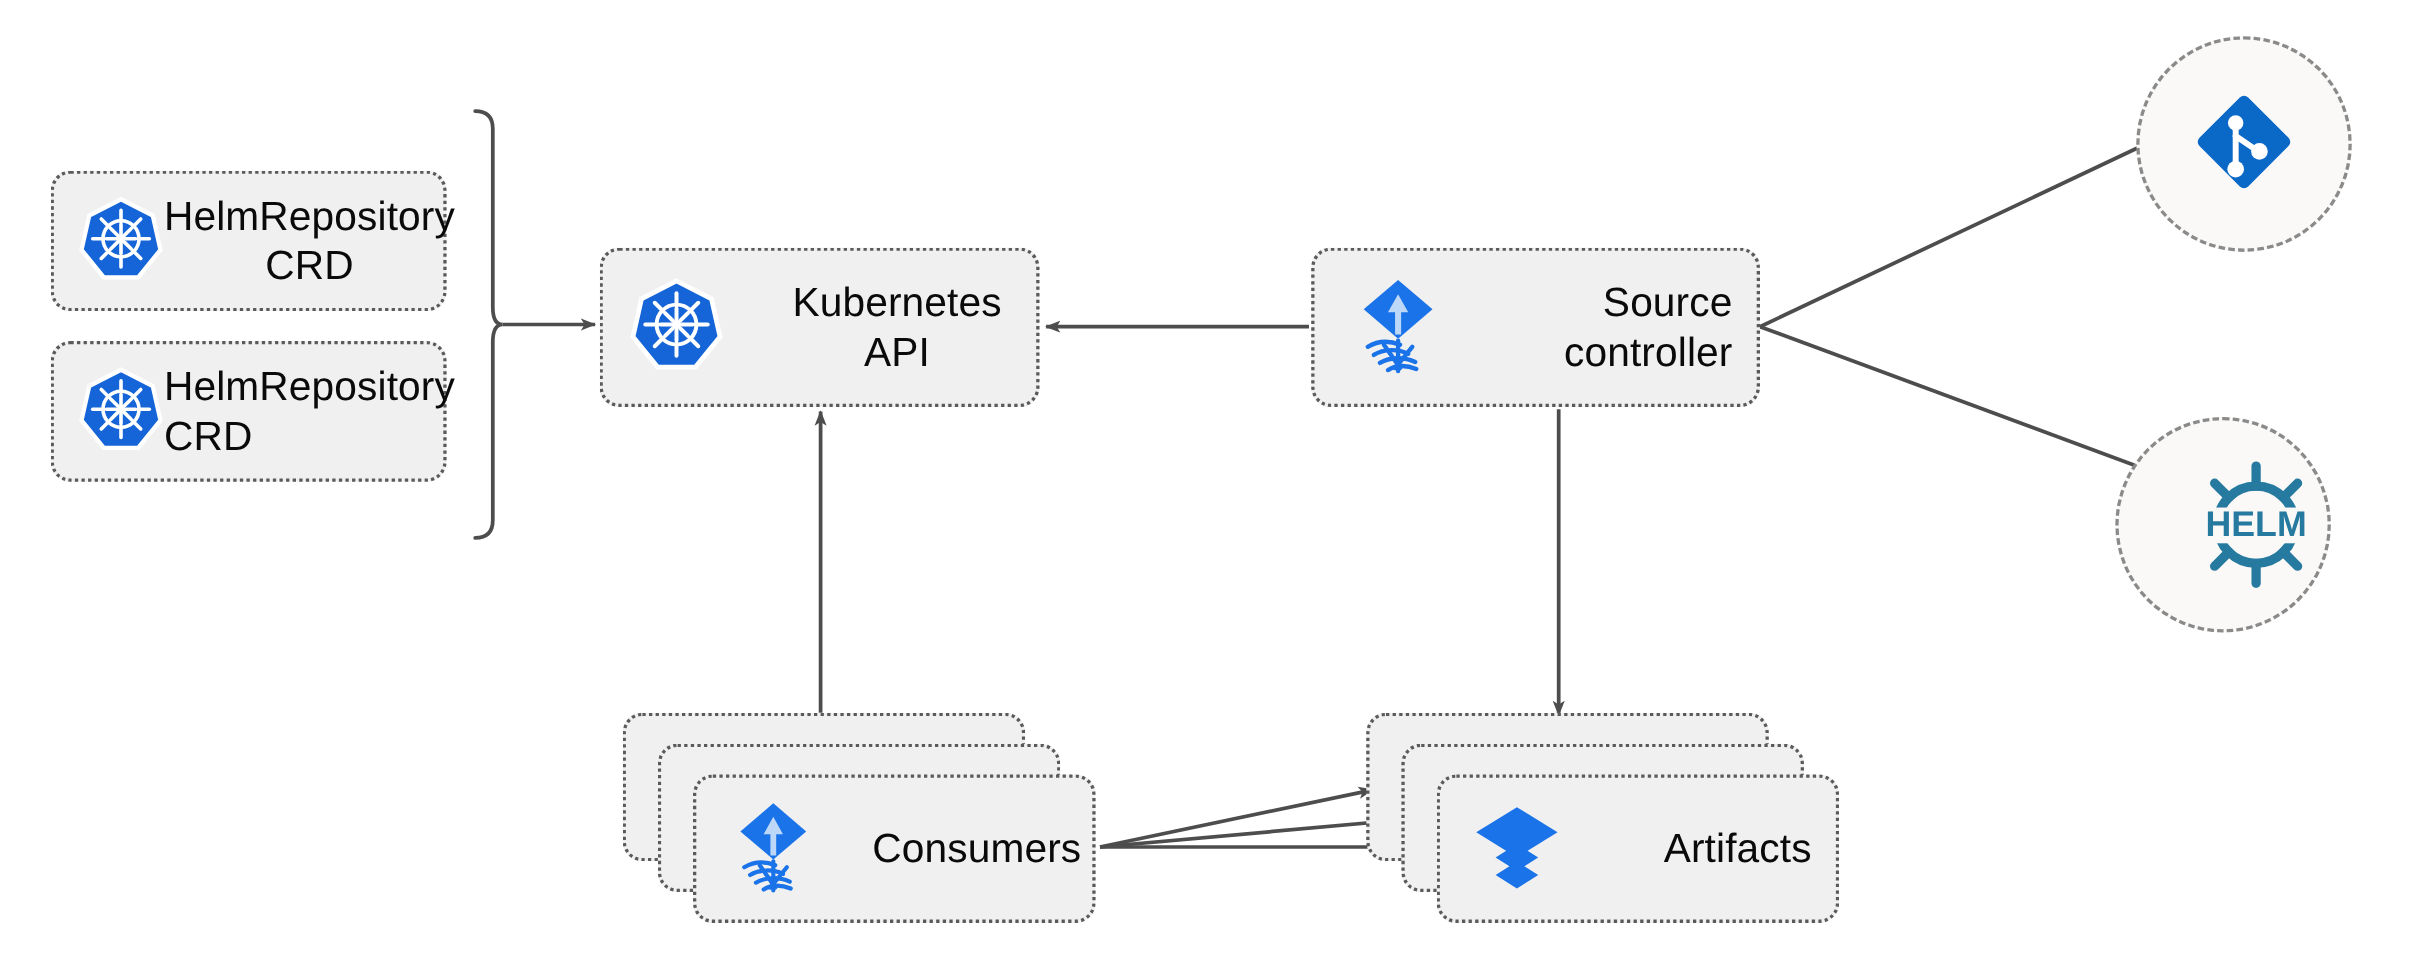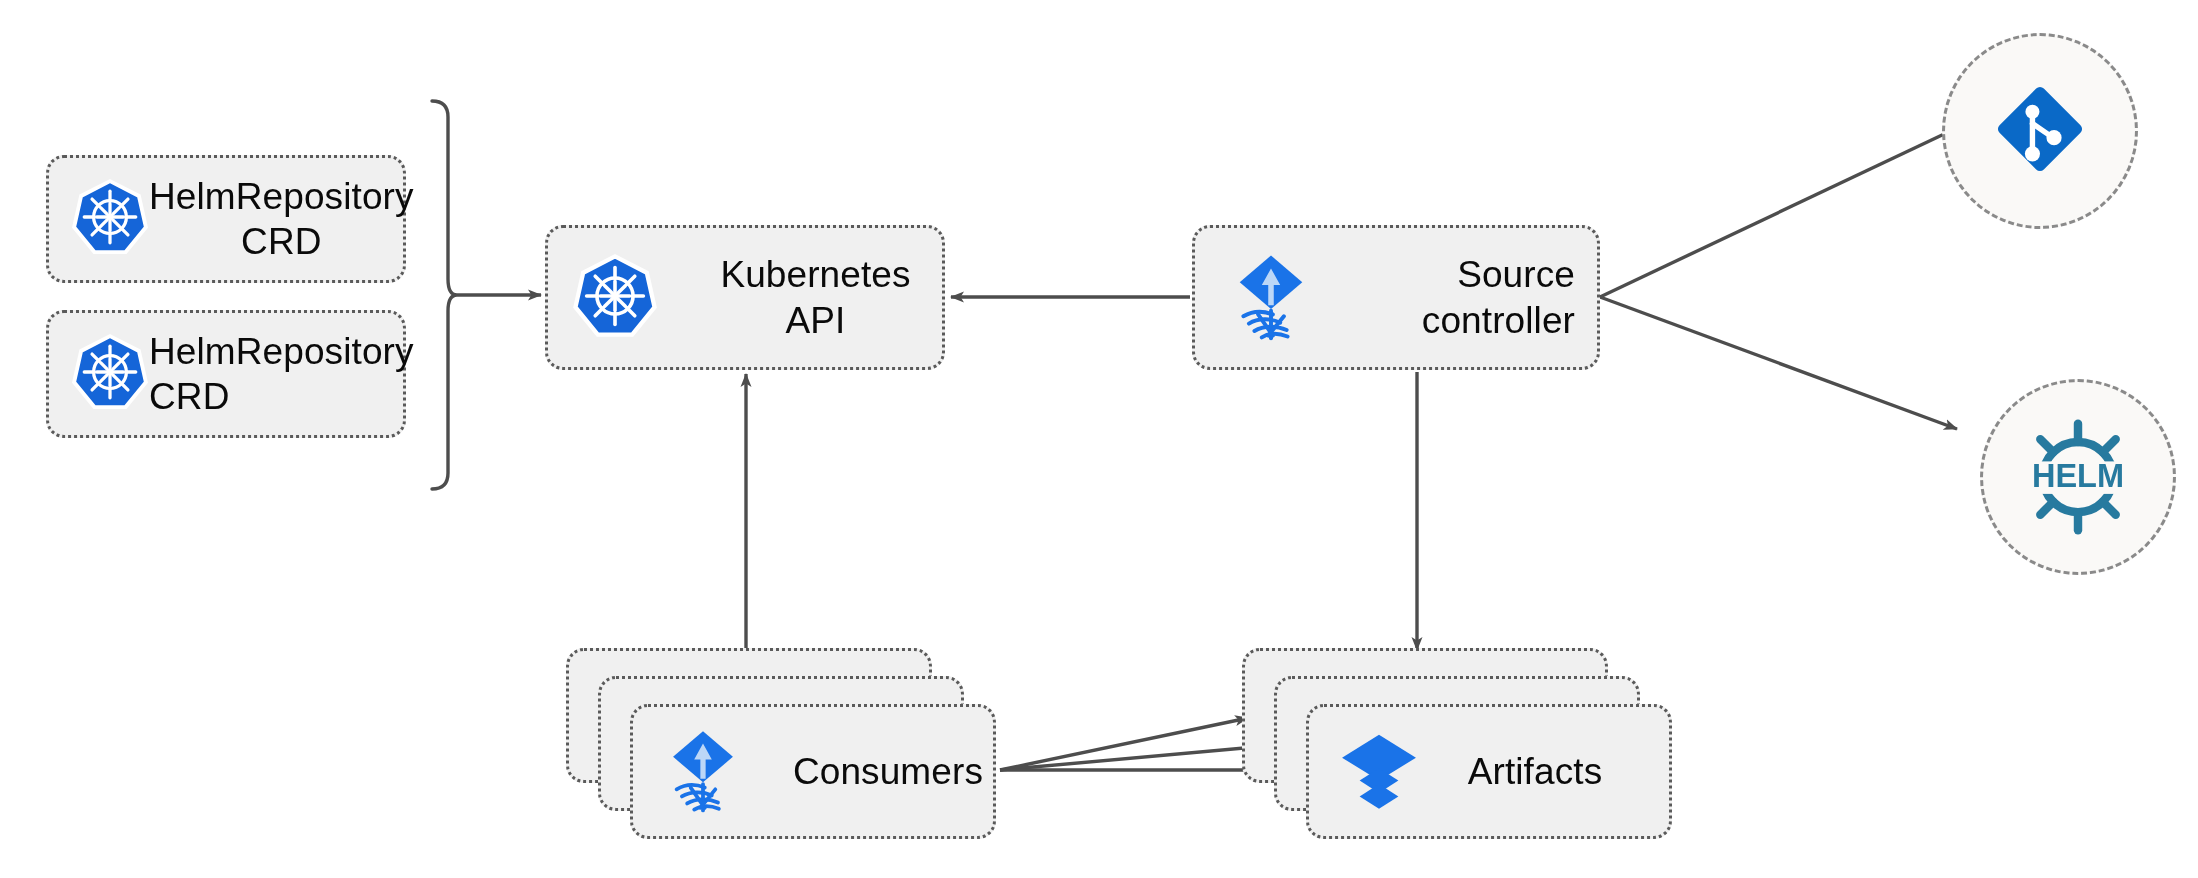--- a/index.html
+++ b/index.html
@@ -200,40 +200,40 @@
     <div class="node ghost" style="left:1274px;top:676px;width:366px;height:135px;"></div>
     <div class="node" style="left:1306px;top:704px;width:366px;height:135px;">
       <div class="node-inner" style="left:0;top:0;right:0;bottom:0;padding-left:26px;">
         <span class="icon">
           <svg width="88" height="88" viewBox="0 0 100 100">
             <polygon points="50,10 92,36 50,62 8,36" fill="#1a73e8"></polygon>
             <polygon points="50,48 72,62 50,76 28,62" fill="#1a73e8"></polygon>
             <polygon points="50,66 72,80 50,94 28,80" fill="#1a73e8"></polygon>
           </svg>
         </span>
-        <span class="node-label" style="flex:1;text-align:center;padding-right:22px;">Artifacts</span>
+        <span class="node-label" style="flex:1;text-align:right;padding-right:22px;">Artifacts</span>
       </div>
     </div>
 
     <div class="circle-node" style="left:1942px;top:33px;width:196px;height:196px;">
       <span class="icon">
         <svg width="108" height="108" viewBox="0 0 100 100">
           <rect x="21" y="21" width="58" height="58" rx="5" fill="#0a69c7" transform="rotate(45 50 50)"></rect>
           <g stroke="#ffffff" stroke-width="5" fill="none" stroke-linecap="round">
             <line x1="43" y1="72" x2="43" y2="36"></line>
             <path d="M43,45 L62,58"></path>
           </g>
           <circle cx="43" cy="73" r="7" fill="#ffffff"></circle>
           <circle cx="43" cy="34" r="6.5" fill="#ffffff"></circle>
           <circle cx="63" cy="58" r="7" fill="#ffffff"></circle>
         </svg>
       </span>
     </div>
 
-    <div class="circle-node" style="left:1980px;top:379px;width:196px;height:196px;">
+    <div class="circle-node" style="left:1923px;top:379px;width:196px;height:196px;justify-content:flex-end;">
       <span class="icon" style="position:relative;width:130px;height:130px;display:block;">
         <svg width="130" height="130" viewBox="0 0 100 100" style="display:block;">
           <g stroke="#277a9f" stroke-width="6.5" fill="none" stroke-linecap="round">
             <circle cx="50" cy="50" r="27"></circle>
             <line x1="50" y1="9" x2="50" y2="23"></line>
             <line x1="50" y1="77" x2="50" y2="91"></line>
             <line x1="21" y1="21" x2="31" y2="31"></line>
             <line x1="69" y1="69" x2="79" y2="79"></line>
             <line x1="79" y1="21" x2="69" y2="31"></line>
             <line x1="31" y1="69" x2="21" y2="79"></line>

